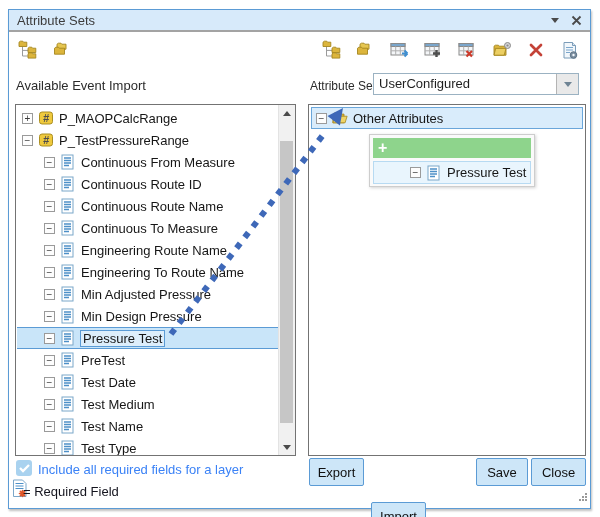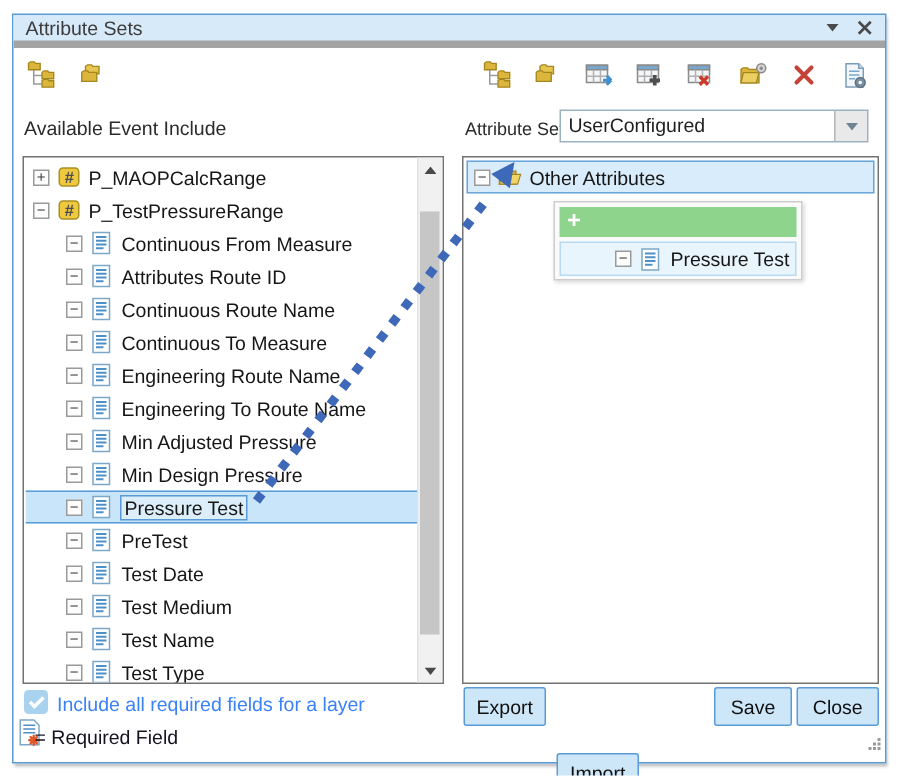--- a/index.html
+++ b/index.html
@@ -8,21 +8,21 @@
     font-family:"Liberation Sans",sans-serif;-webkit-font-smoothing:antialiased;
   }
   .dialog{
     position:absolute;left:8px;top:9px;width:583px;height:500px;
     background:#ffffff;border:1px solid #5b9bd5;box-sizing:border-box;
     box-shadow:1px 2px 2px rgba(0,0,0,.25);
   }
   
   .titlebar{
     position:absolute;left:0;top:0;right:0;height:22px;background:#d7eafa;
-    border-bottom:5px solid #a3a3a3;display:flex;align-items:center;
+    border-bottom:2px solid #a3a3a3;display:flex;align-items:center;
     padding:0 8px;box-sizing:border-box;
   }
   .title{font-size:13px;color:#3c3c3c;}
   .tb-controls{margin-left:auto;display:flex;align-items:center;gap:12px;}
   .caret-down{width:0;height:0;border-left:4px solid transparent;border-right:4px solid transparent;border-top:5px solid #4a4a4a;}
   
   .toolbar{position:absolute;left:8px;right:9px;top:29px;height:22px;display:flex;align-items:center;}
   .tb-group-left{display:flex;gap:13px;}
   .tb-group-right{margin-left:auto;display:flex;gap:12px;}
   .icon-btn{width:22px;height:22px;display:flex;align-items:center;justify-content:center;cursor:default;}
@@ -80,23 +80,23 @@
   .drag-arrow{position:absolute;left:0;top:0;pointer-events:none;z-index:10;}
   
   .chk-box{
     position:absolute;left:7px;top:450px;width:16px;height:16px;background:#a9d2ef;border-radius:3px;
     display:flex;align-items:center;justify-content:center;
   }
   .chk-label{position:absolute;left:29px;top:452px;font-size:13px;color:#3b82f6;}
   .req-icon{position:absolute;left:3px;top:469px;}
   .req-label{position:absolute;left:14px;top:474px;font-size:13px;color:#14141e;}
   .btn{
-    position:absolute;top:448px;height:16px;background:#cde6f8;border:1px solid #5b9bd5;border-radius:2px;
+    position:absolute;top:448px;height:28px;background:#cde6f8;border:1px solid #5b9bd5;border-radius:2px;
     font-size:13px;color:#101010;display:flex;align-items:center;justify-content:center;
-    font-family:"Liberation Sans",sans-serif;box-sizing:border-box;padding:12px;
+    font-family:"Liberation Sans",sans-serif;box-sizing:border-box;padding:2px;
   }
   .btn-export{left:300px;width:55px;}
   .btn-import{left:362px;width:55px;margin-top:44px;}
   .btn-save{left:467px;width:52px;text-align:center;}
   .btn-close{left:522px;width:55px;}
   .grip{position:absolute;right:2px;bottom:2px;}
 </style>
 </head>
 <body>
 
@@ -190,21 +190,21 @@
           <path d="M3 1.5 h8.5 l3 3 V17 H3 z" fill="#f2f7fb" stroke="#7b9cb8"></path>
           <path d="M11.5 1.5 v3 h3" fill="#dce8f2" stroke="#7b9cb8"></path>
           <path d="M5 6.5 h7 M5 9 h7 M5 11.5 h4" stroke="#7aa6cc" fill="none"></path>
           <circle cx="12.5" cy="14" r="3.3" fill="#7b8ea0" stroke="#5f7486"></circle>
           <circle cx="12.5" cy="14" r="1.2" fill="#f2f7fb"></circle>
         </svg>
       </span>
     </div>
   </div>
 
-  <span class="avail-label">Available Event Include</span>
+  <span class="avail-label">Available Event Import</span>
   <span class="attrset-label">Attribute Set:</span>
 
   <div class="dropdown">
     <span class="dd-value">UserConfigured</span>
     <span class="dd-btn">
         <span class="dd-caret"></span>
       </span>
   </div>
 
   <div class="left-panel">
@@ -240,21 +240,21 @@
           <span class="row-label">Continuous From Measure</span>
         </div>
         <div class="tree-row lvl1">
           <span class="toggle">−</span>
           <span class="t-icon">
             <svg width="14" height="16" viewBox="0 0 14 16">
               <rect x="1" y="1" width="11" height="14" fill="#fff" stroke="#7ba7c9"></rect>
               <path d="M3 4 h7 M3 6.5 h7 M3 9 h7 M3 11.5 h5" stroke="#4d90c8" stroke-width="1.3" fill="none"></path>
             </svg>
           </span>
-          <span class="row-label">Attributes Route ID</span>
+          <span class="row-label">Continuous Route ID</span>
         </div>
         <div class="tree-row lvl1">
           <span class="toggle">−</span>
           <span class="t-icon">
             <svg width="14" height="16" viewBox="0 0 14 16">
               <rect x="1" y="1" width="11" height="14" fill="#fff" stroke="#7ba7c9"></rect>
               <path d="M3 4 h7 M3 6.5 h7 M3 9 h7 M3 11.5 h5" stroke="#4d90c8" stroke-width="1.3" fill="none"></path>
             </svg>
           </span>
           <span class="row-label">Continuous Route Name</span>

